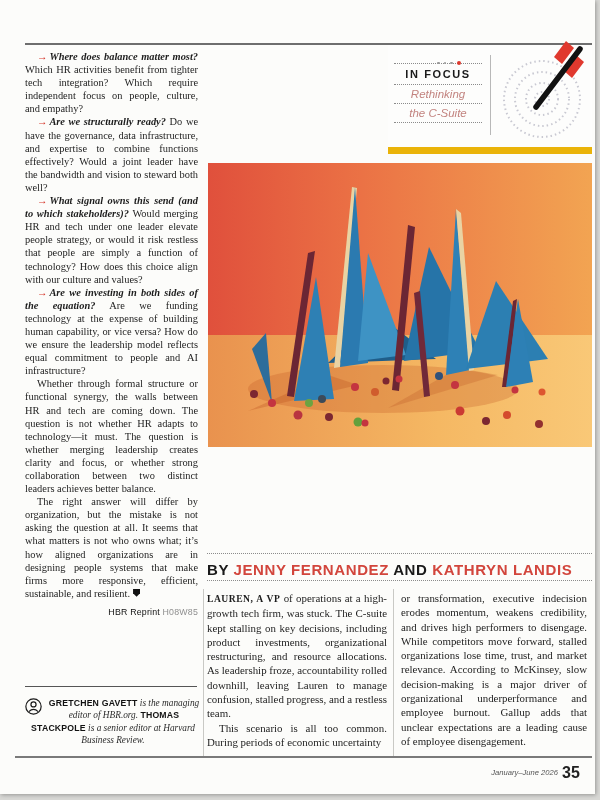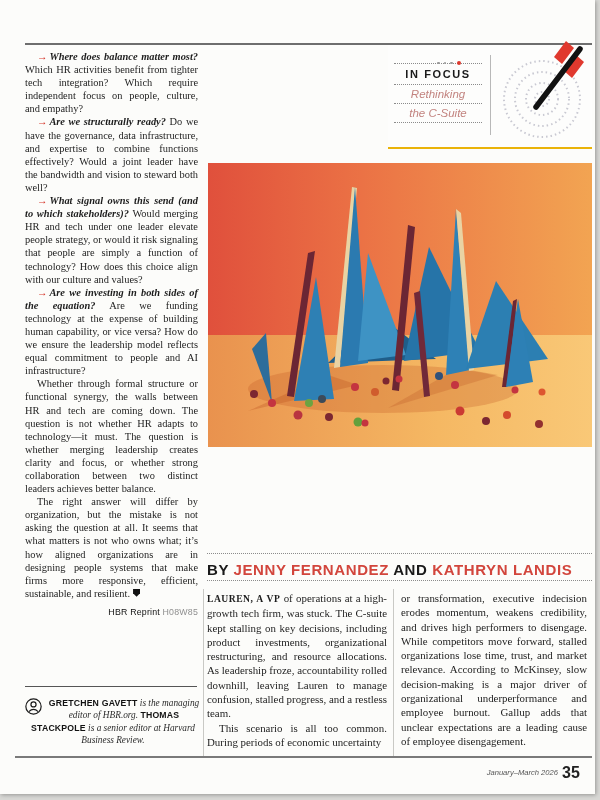--- a/index.html
+++ b/index.html
@@ -29,21 +29,21 @@
              clip-path:polygon(0 0,100% 0,100% 55%,50% 100%,0 55%); vertical-align:baseline; }
   .bio-rule { position:absolute; left:25px; top:686px; width:172px; height:1px; background:#555; }
   .bio { position:absolute; left:25px; top:697px; width:176px;
          font-size:9.3px; line-height:12.3px; color:#2a2a2a; font-style:italic;text-align:center; }
   .bio .bname { font-family:"Liberation Sans", sans-serif; font-weight:bold; font-style:normal;
                 font-size:8.7px; letter-spacing:.2px; color:#111; }
   .bio-icon { float:left; width:17px; height:17px; margin:1px 5px 2px 0; }
 
   
   .infocus-badge { position:absolute; left:388px; top:45px; width:204px; height:102px;
-                   border-bottom:2px solid #eab308; background:#fdfdfc; }
+                   border-bottom:7px solid #eab308; background:#fdfdfc; }
   .badge-text { position:absolute; left:6px; top:8px; width:88px; text-align:center;
                 font-family:"Liberation Sans", sans-serif; }
   .badge-dots { height:8px; text-align:center; padding-left:22px; }
   .badge-dots i { display:inline-block; border-radius:50%; margin:0 2px; vertical-align:middle; }
   .badge-dots .g { width:2.5px; height:2.5px; background:#9a9a9a; }
   .badge-dots .r { width:4.5px; height:4.5px; background:#dd382c; }
   .badge-text .dotted-rule { margin:2px 0; }
   .badge-title { font-weight:bold; font-size:11px; letter-spacing:1.6px; color:#1a1a1a; padding:2px 0; }
   .badge-sub   { font-style:italic; font-size:11.5px; color:#c2837f; padding:1px 0; }
   .badge-divider { position:absolute; left:102px; top:10px; width:1px; height:80px; background:#b8b8b8; }
@@ -91,21 +91,21 @@
 
   <aside class="left-col">
 
     <p class="ind">
       <span class="arrow">→</span><span class="qlead">Where does balance matter most?</span><span> Which HR activities benefit from tighter tech integration? Which require independent focus on people, culture, and empathy?</span>
     </p>
     <p class="ind">
       <span class="arrow">→</span><span class="qlead">Are we structurally ready?</span><span> Do we have the governance, data infrastructure, and expertise to combine functions effectively? Would a joint leader have the bandwidth and vision to steward both well?</span>
     </p>
     <p class="ind">
-      <span class="arrow">→</span><span class="qlead">What signal owns this send (and to which stakeholders)?</span><span> Would merging HR and tech under one leader elevate people strategy, or would it risk signaling that people are simply a function of technology? How does this choice align with our culture and values?</span>
+      <span class="arrow">→</span><span class="qlead">What signal owns this send (and to which stakeholders)?</span><span> Would merging HR and tech under one leader elevate people strategy, or would it risk restless that people are simply a function of technology? How does this choice align with our culture and values?</span>
     </p>
     <p class="ind">
       <span class="arrow">→</span><span class="qlead">Are we investing in both sides of the equation?</span><span> Are we funding technology at the expense of building human capability, or vice versa? How do we ensure the leadership model reflects equal commitment to people and AI infrastructure?</span>
     </p>
 
     <p class="ind"><span>Whether through formal structure or functional synergy, the walls between HR and tech are coming down. The question is not whether HR adapts to technology—it must. The question is whether merging leadership creates clarity and focus, or whether strong collaboration between two distinct leaders achieves better balance.</span></p>
     <p class="ind"><span>The right answer will differ by organization, but the mistake is not asking the question at all. It seems that what matters is not who owns what; it’s how aligned organizations are in designing people systems that make firms more responsive, efficient, sustainable, and resilient.</span><span class="endmark"></span></p>
 
     <div class="reprint">
       <span class="lbl">HBR Reprint</span>
@@ -222,17 +222,17 @@
     <p><span class="lede-caps">LAUREN, A VP</span><span> of operations at a high-growth tech firm, was stuck. The C-suite kept stalling on key decisions, including product investments, organizational restructuring, and resource allocations. As leadership froze, accountability rolled downhill, leaving Lauren to manage confusion, stalled progress, and a restless team.</span></p>
     <p class="ind"><span>This scenario is all too common. During periods of economic uncertainty</span></p>
   </div>
   <div class="body-col col2">
     <p><span>or transformation, executive indecision erodes momentum, weakens credibility, and drives high performers to disengage. While competitors move forward, stalled organizations lose time, trust, and market relevance. According to McKinsey, slow decision-making is a major driver of organizational underperformance and employee burnout. Gallup adds that unclear expectations are a leading cause of employee disengagement.</span></p>
   </div>
 
   <div class="bottom-rule"></div>
 
   <div class="footer-pub">
-    <div class="issue">January–March 2026</div>
+    <div class="issue">January–June 2026</div>
   </div>
   <div class="folio">35</div>
 
 </div>
 
 </body></html>

